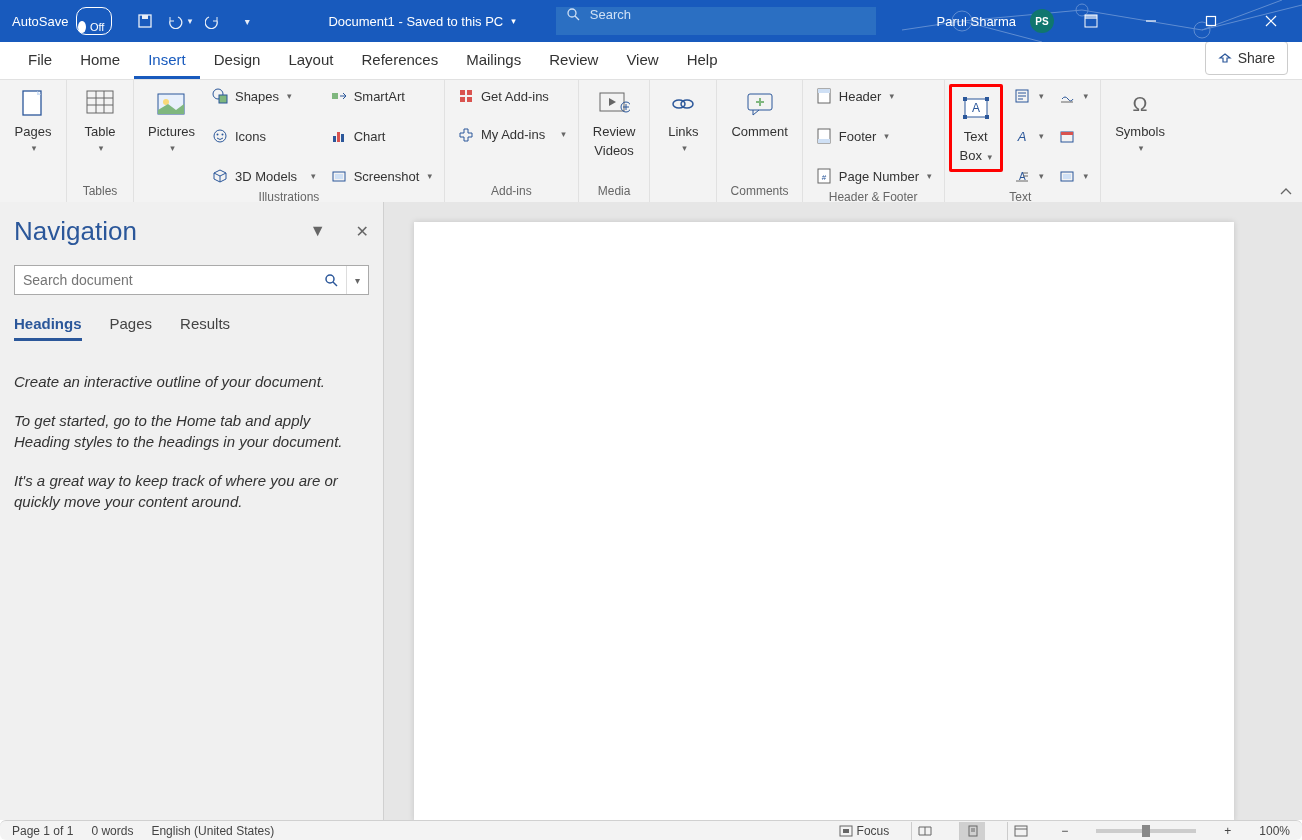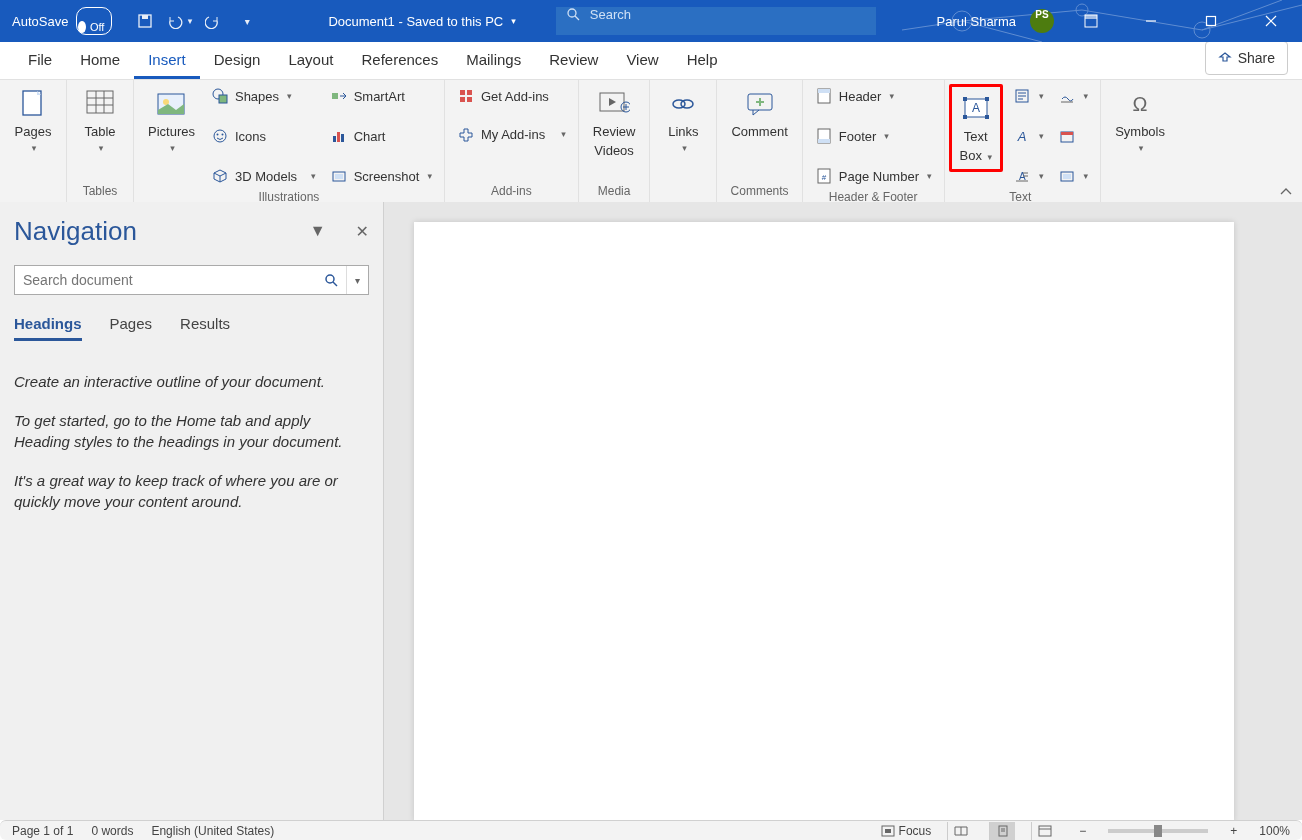--- a/index.html
+++ b/index.html
@@ -12,28 +12,28 @@
 .toggle { width: 36px; height: 28px; border: 1px solid #fff; border-radius: 10px; display: flex; align-items: flex-end; padding: 1px; }
 .toggle-knob { width: 12px; height: 12px; background: #fff; border-radius: 50%; }
 .toggle-label { font-size: 11px; padding-left: 4px; padding-right: 6px; }
 .qat { display: flex; gap: 8px; align-items: center; padding: 0 8px; }
 .qat-btn { width: 26px; height: 26px; display: flex; align-items: center; justify-content: center; opacity: 0.9; }
 .doc-title { flex: 0 0 auto; padding: 0 40px 0 60px; display: flex; align-items: center; gap: 6px; }
 .search-box { width: 320px; height: 28px; background: #2b6fc2; display: flex; align-items: flex-start; padding: 0 10px; gap: 10px; }
 .search-box input { background: transparent; border: none; color: #fff; font-size: 13px; outline: none; flex: 1; }
 .search-box input::placeholder { color: #cfe0f5; }
 .user-area { margin-left: auto; display: flex; align-items: center; gap: 14px; padding-right: 8px; position: relative; z-index: 1; }
-.avatar { width: 24px; height: 24px; border-radius: 50%; background: #4d7c0f; display: flex; justify-content: center; font-size: 10px; font-weight: 600; }
+.avatar { width: 24px; height: 24px; border-radius: 50%; background: #0f766e; display: flex; align-items: center; justify-content: center; font-size: 10px; font-weight: 600; }
 .win-btn { width: 46px; height: 42px; display: flex; align-items: center; justify-content: center; }
 
 
 .tabs { height: 38px; background: #fff; display: flex; align-items: flex-end; padding: 0 14px; gap: 0; border-bottom: 1px solid #e1e1e1; }
 .tab { padding: 8px 14px; font-size: 15px; color: #333; cursor: pointer; border-bottom: 3px solid transparent; }
 .tab.active { color: #185abd; border-bottom-color: #185abd; font-weight: 400; }
-.share-btn { margin-left: auto; display: flex; align-items: center; gap: 6px; padding: 8px 12px; border: 1px solid #ccc; border-radius: 4px; font-size: 14px; color: #333; margin-bottom: 4px; }
+.share-btn { margin-left: auto; display: flex; align-items: flex-end; gap: 6px; padding: 8px 12px; border: 1px solid #ccc; border-radius: 4px; font-size: 14px; color: #333; margin-bottom: 4px; }
 
 
 .ribbon { height: 122px; background: #f3f3f3; display: flex; position: relative; }
 .ribbon-group { border-right: 1px solid #e1e1e1; padding: 4px 8px 0 8px; display: flex; flex-direction: column; }
 .group-content { flex: 1; display: flex; align-items: flex-start; gap: 6px; }
 .group-label { text-align: center; font-size: 12px; color: #666; padding: 2px 0 4px 0; }
 .big-btn { display: flex; flex-direction: column; align-items: center; gap: 4px; padding: 4px 6px; font-size: 13px; color: #333; min-width: 50px; }
 .big-btn .icon-slot { width: 32px; height: 32px; display: flex; align-items: center; justify-content: center; }
 .small-btn { display: flex; align-items: center; gap: 6px; padding: 3px 4px; font-size: 13px; color: #333; white-space: nowrap; }
 .small-btn .icon-slot { width: 18px; height: 18px; display: flex; align-items: center; justify-content: center; }
@@ -55,21 +55,21 @@
 .nav-tabs { display: flex; gap: 28px; margin-top: 20px; font-size: 15px; }
 .nav-tab { padding-bottom: 6px; color: #444; cursor: pointer; }
 .nav-tab.active { color: #2b579a; border-bottom: 3px solid #2b579a; font-weight: 600; }
 .nav-body { margin-top: 30px; font-size: 15px; color: #333; line-height: 1.4; font-style: italic; }
 .nav-body p { margin-bottom: 18px; }
 .doc-area { flex: 1; background: #e6e6e6; padding: 20px 20px 0 30px; overflow: hidden; }
 .page { width: 820px; height: 600px; background: #fff; box-shadow: 0 0 6px rgba(0,0,0,0.15); }
 
 
 .status-bar { height: 20px; background: #f3f3f3; border-top: 1px solid #d0d0d0; display: flex; align-items: center; font-size: 12px; color: #444; padding: 0 12px; gap: 18px; border-radius: 6px; }
-.status-right { margin-left: auto; display: flex; align-items: center; gap: 16px; }
+.status-right { margin-left: auto; display: flex; align-items: center; gap: 22px; }
 .view-btn { width: 26px; height: 18px; display: flex; align-items: center; justify-content: center; border-left: 1px solid #ccc; }
 .view-btn.active { background: #d0d0d0; }
 .zoom-slider { width: 100px; height: 4px; background: #ccc; position: relative; }
 .zoom-thumb { width: 8px; height: 12px; background: #888; position: absolute; left: 46px; top: -4px; }
 
 svg { display: block; }
 </style>
 </head>
 <body>
 

